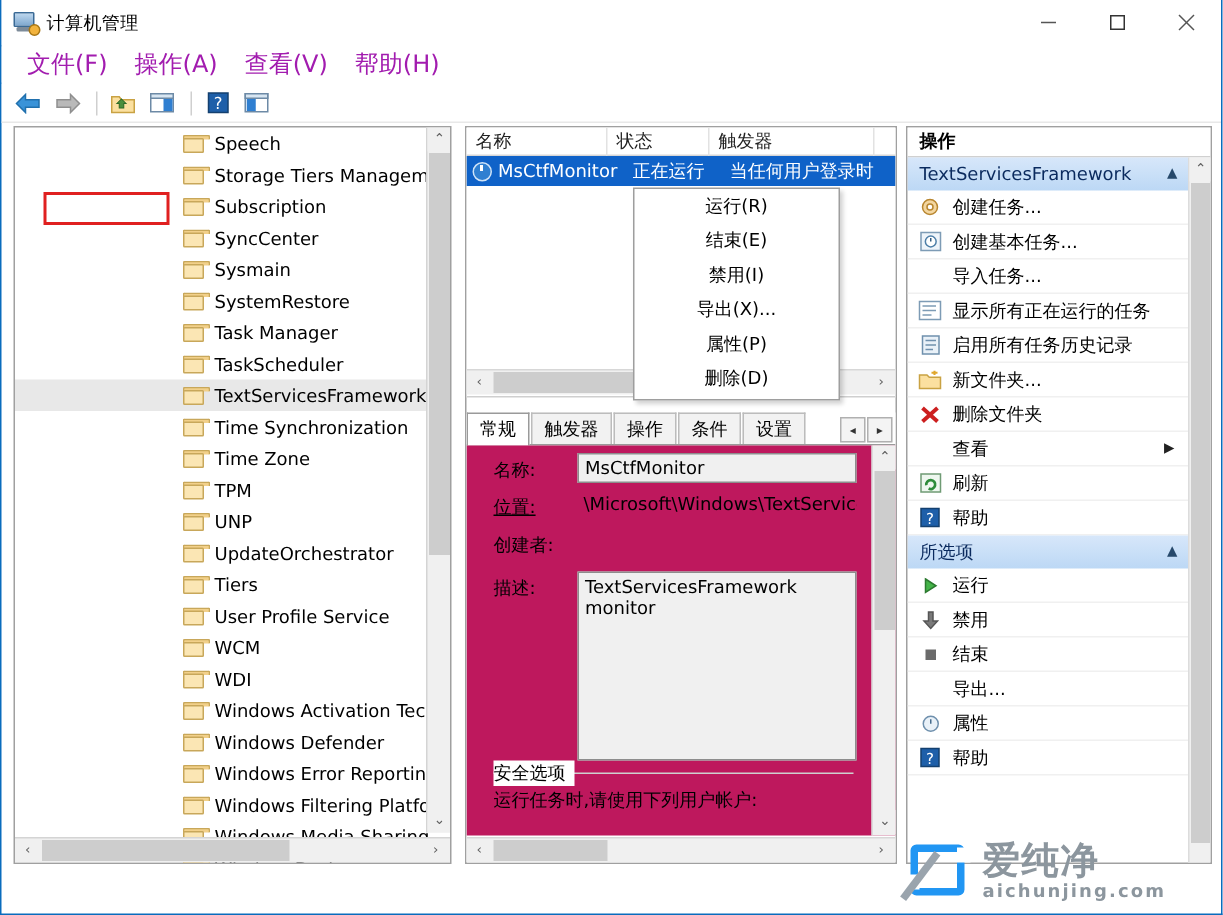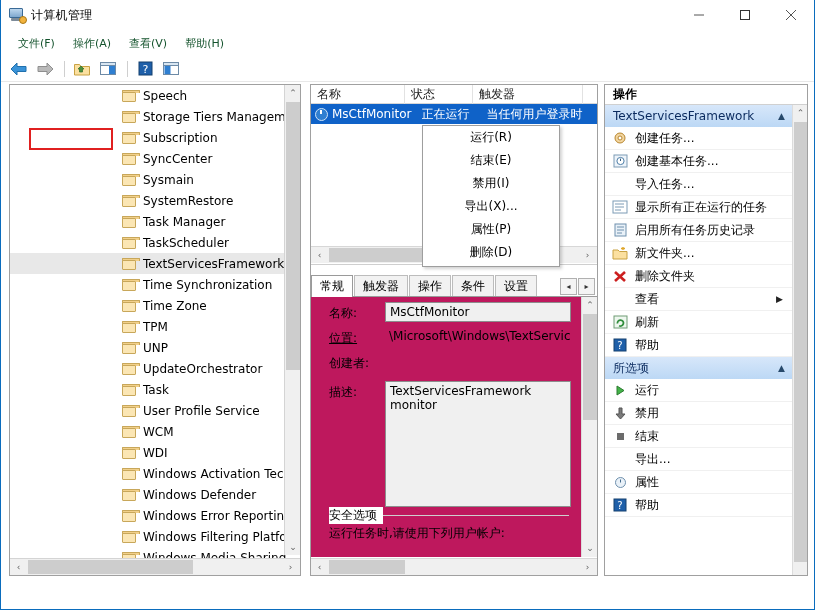--- a/index.html
+++ b/index.html
@@ -51,21 +51,21 @@
     color: #3b3b3b; font-size: 13px; line-height: 1;
   }
   .wbtn svg { display: block; }
 
   
   .menubar {
     position: absolute; left: 0; top: 31px; width: 813px; height: 24px;
     background: #ffffff; display: flex; align-items: center; padding-left: 8px;
   }
   .menu-item {
-    font-size: 11px; color: #14532d; padding: 3px 9px; text-align: center;
+    font-size: 16px; color: #a21caf; padding: 3px 9px; text-align: center;
   }
 
   
   .toolbar {
     position: absolute; left: 0; top: 56px; width: 813px; height: 26px;
     background: #ffffff; display: flex; align-items: center; padding-left: 6px;
     border-bottom: 1px solid #e8e8e8;
   }
   .tb-btn {
     width: 24px; height: 22px; display: flex; align-items: center; justify-content: center;
@@ -478,21 +478,21 @@
             <span class="tab"></span>
             <span class="body"></span>
           </span>
           <span>UpdateOrchestrator</span>
         </div>
         <div class="tree-row">
           <span class="folder">
             <span class="tab"></span>
             <span class="body"></span>
           </span>
-          <span>Task</span>
+          <span>Tiers</span>
         </div>
         <div class="tree-row">
           <span class="folder">
             <span class="tab"></span>
             <span class="body"></span>
           </span>
           <span>User Profile Service</span>
         </div>
         <div class="tree-row">
           <span class="folder">
@@ -787,14 +787,26 @@
   <div class="ctxmenu" id="ctxmenu">
       <div class="ctx-item">运行(R)</div>
       <div class="ctx-item">结束(E)</div>
       <div class="ctx-item">禁用(I)</div>
       <div class="ctx-item">导出(X)...</div>
       <div class="ctx-item">属性(P)</div>
       <div class="ctx-item">删除(D)</div>
     </div>
   <div class="ctx-hl"></div>
 
+  <div class="wm">
+    <div class="wm-mark">
+      <div class="sq"></div>
+        <div class="cut1"></div>
+        <div class="cut2"></div>
+        <div class="slash"></div>
+    </div>
+    <div class="wm-text">
+      <div class="wm-cn">爱纯净</div>
+      <div class="wm-en">aichunjing.com</div>
+    </div>
+  </div>
 
 </div>
 
 </body></html>

